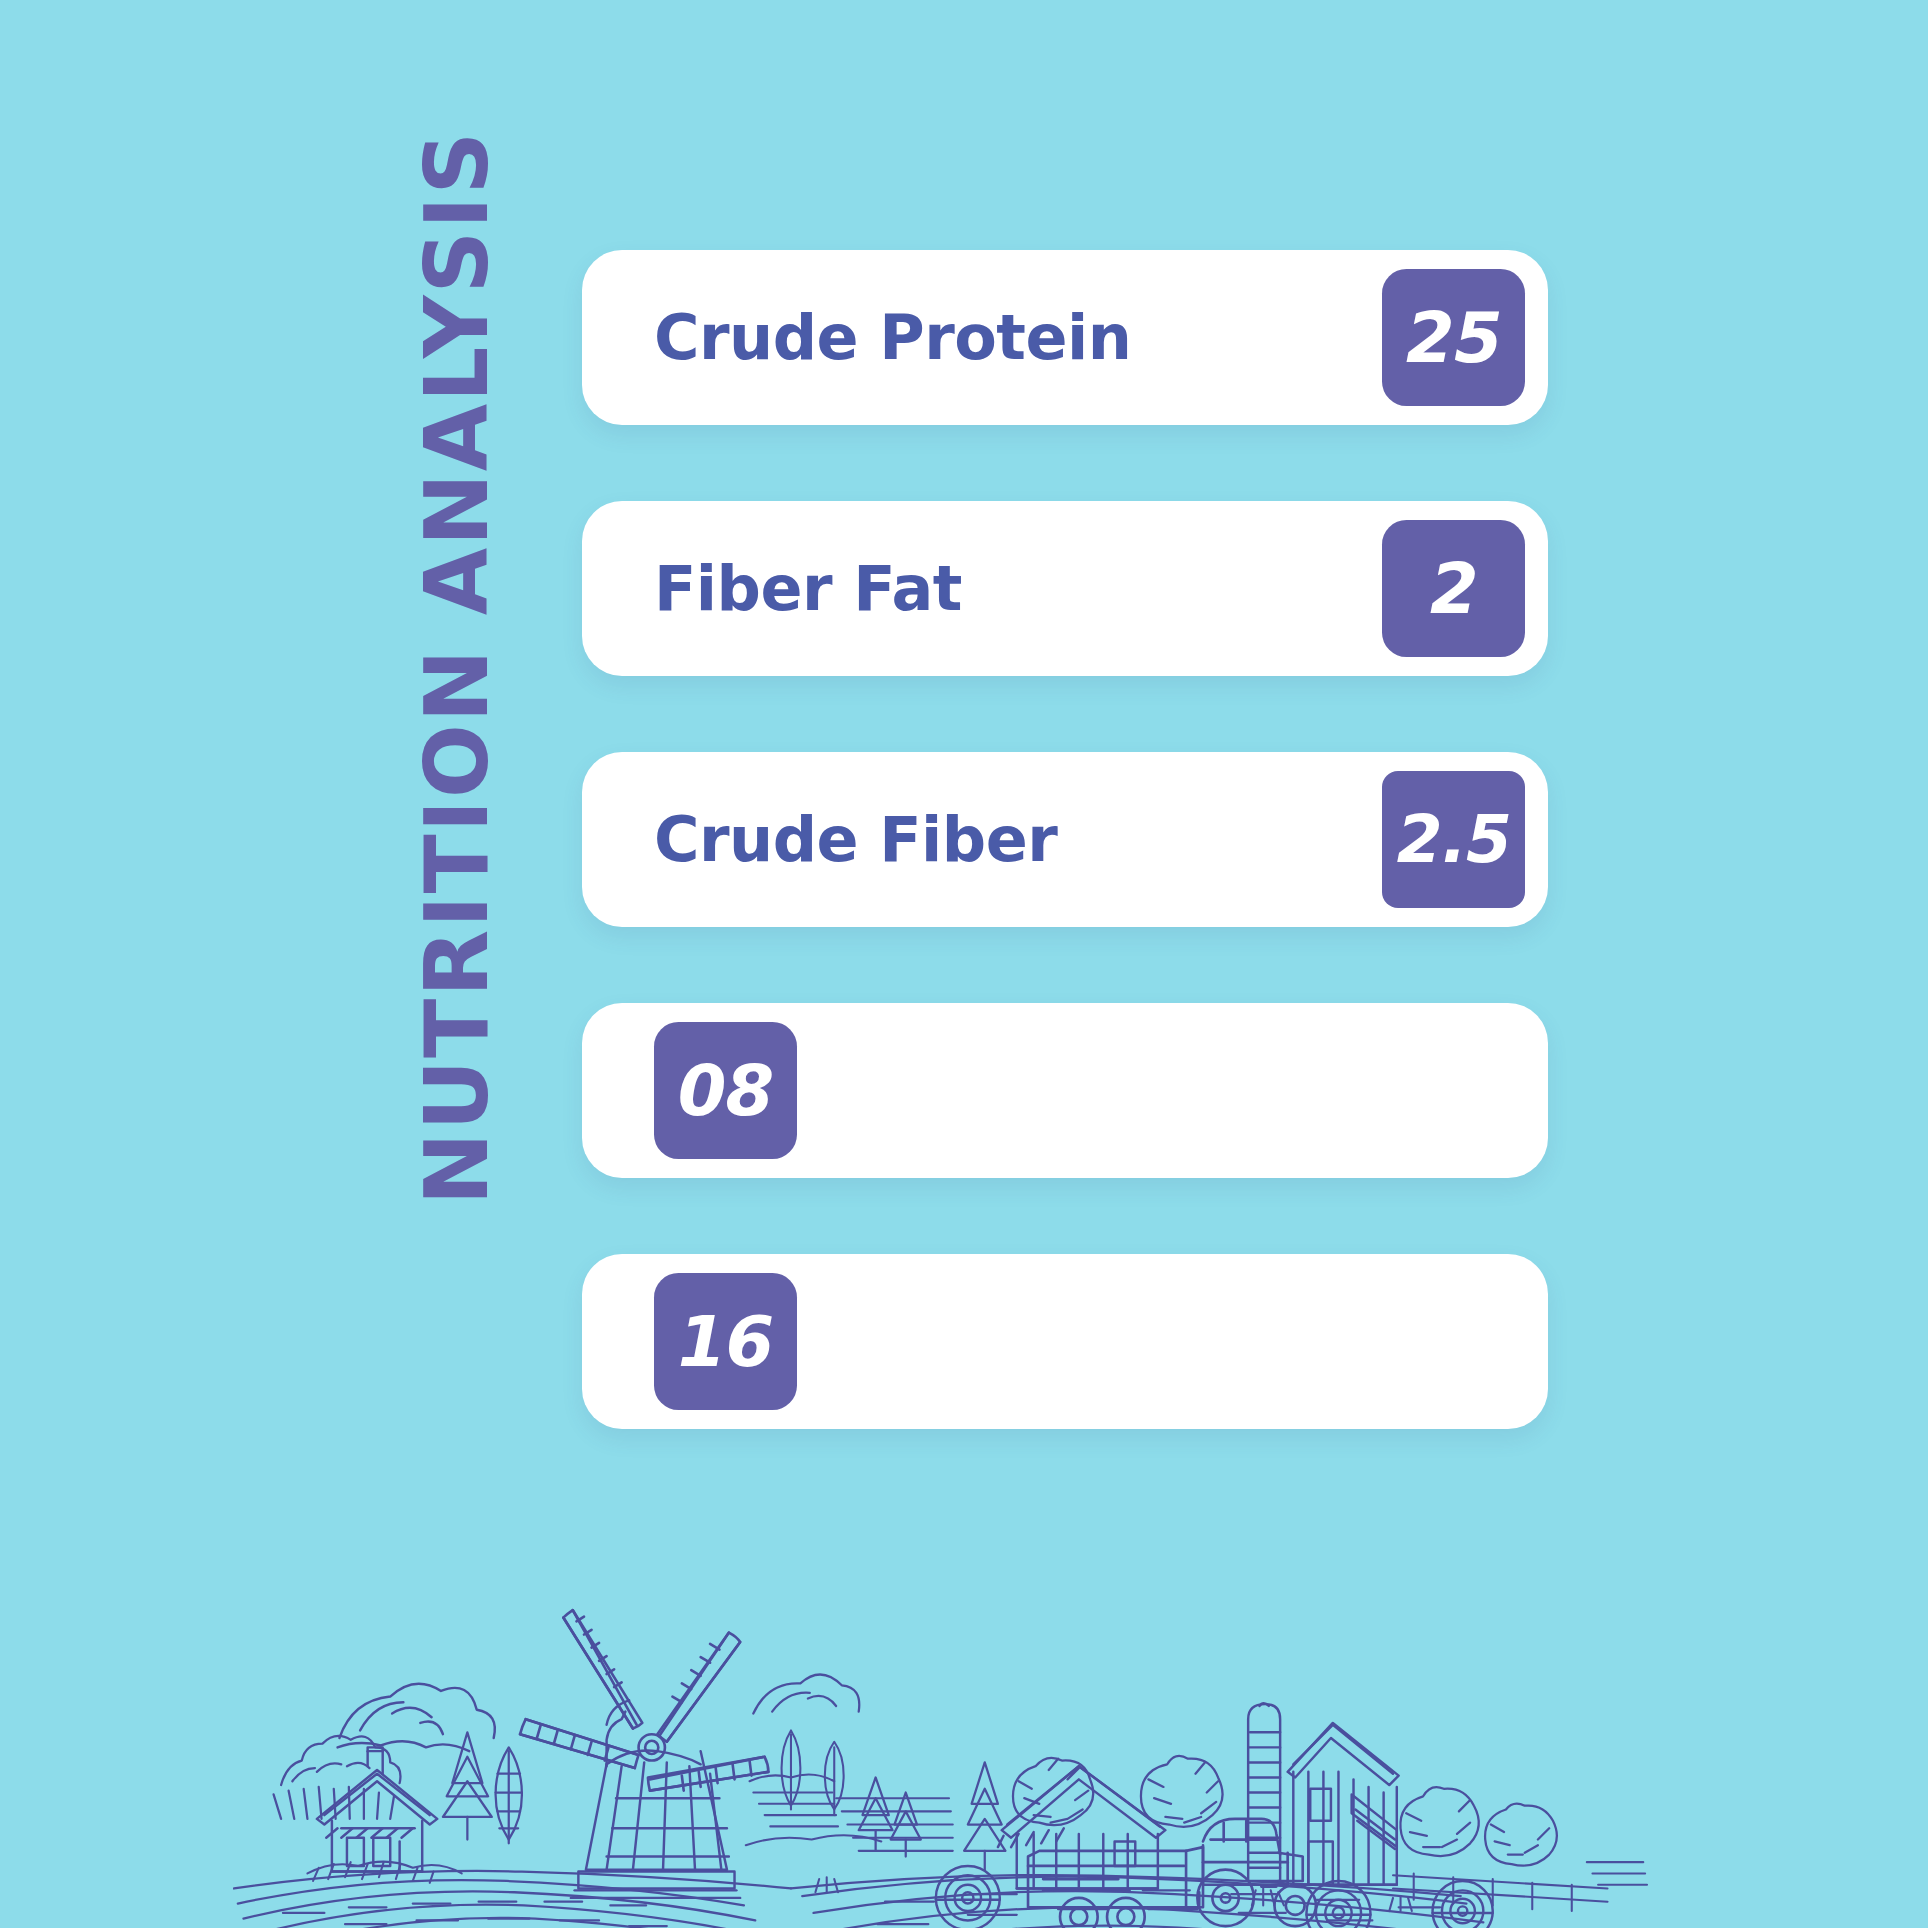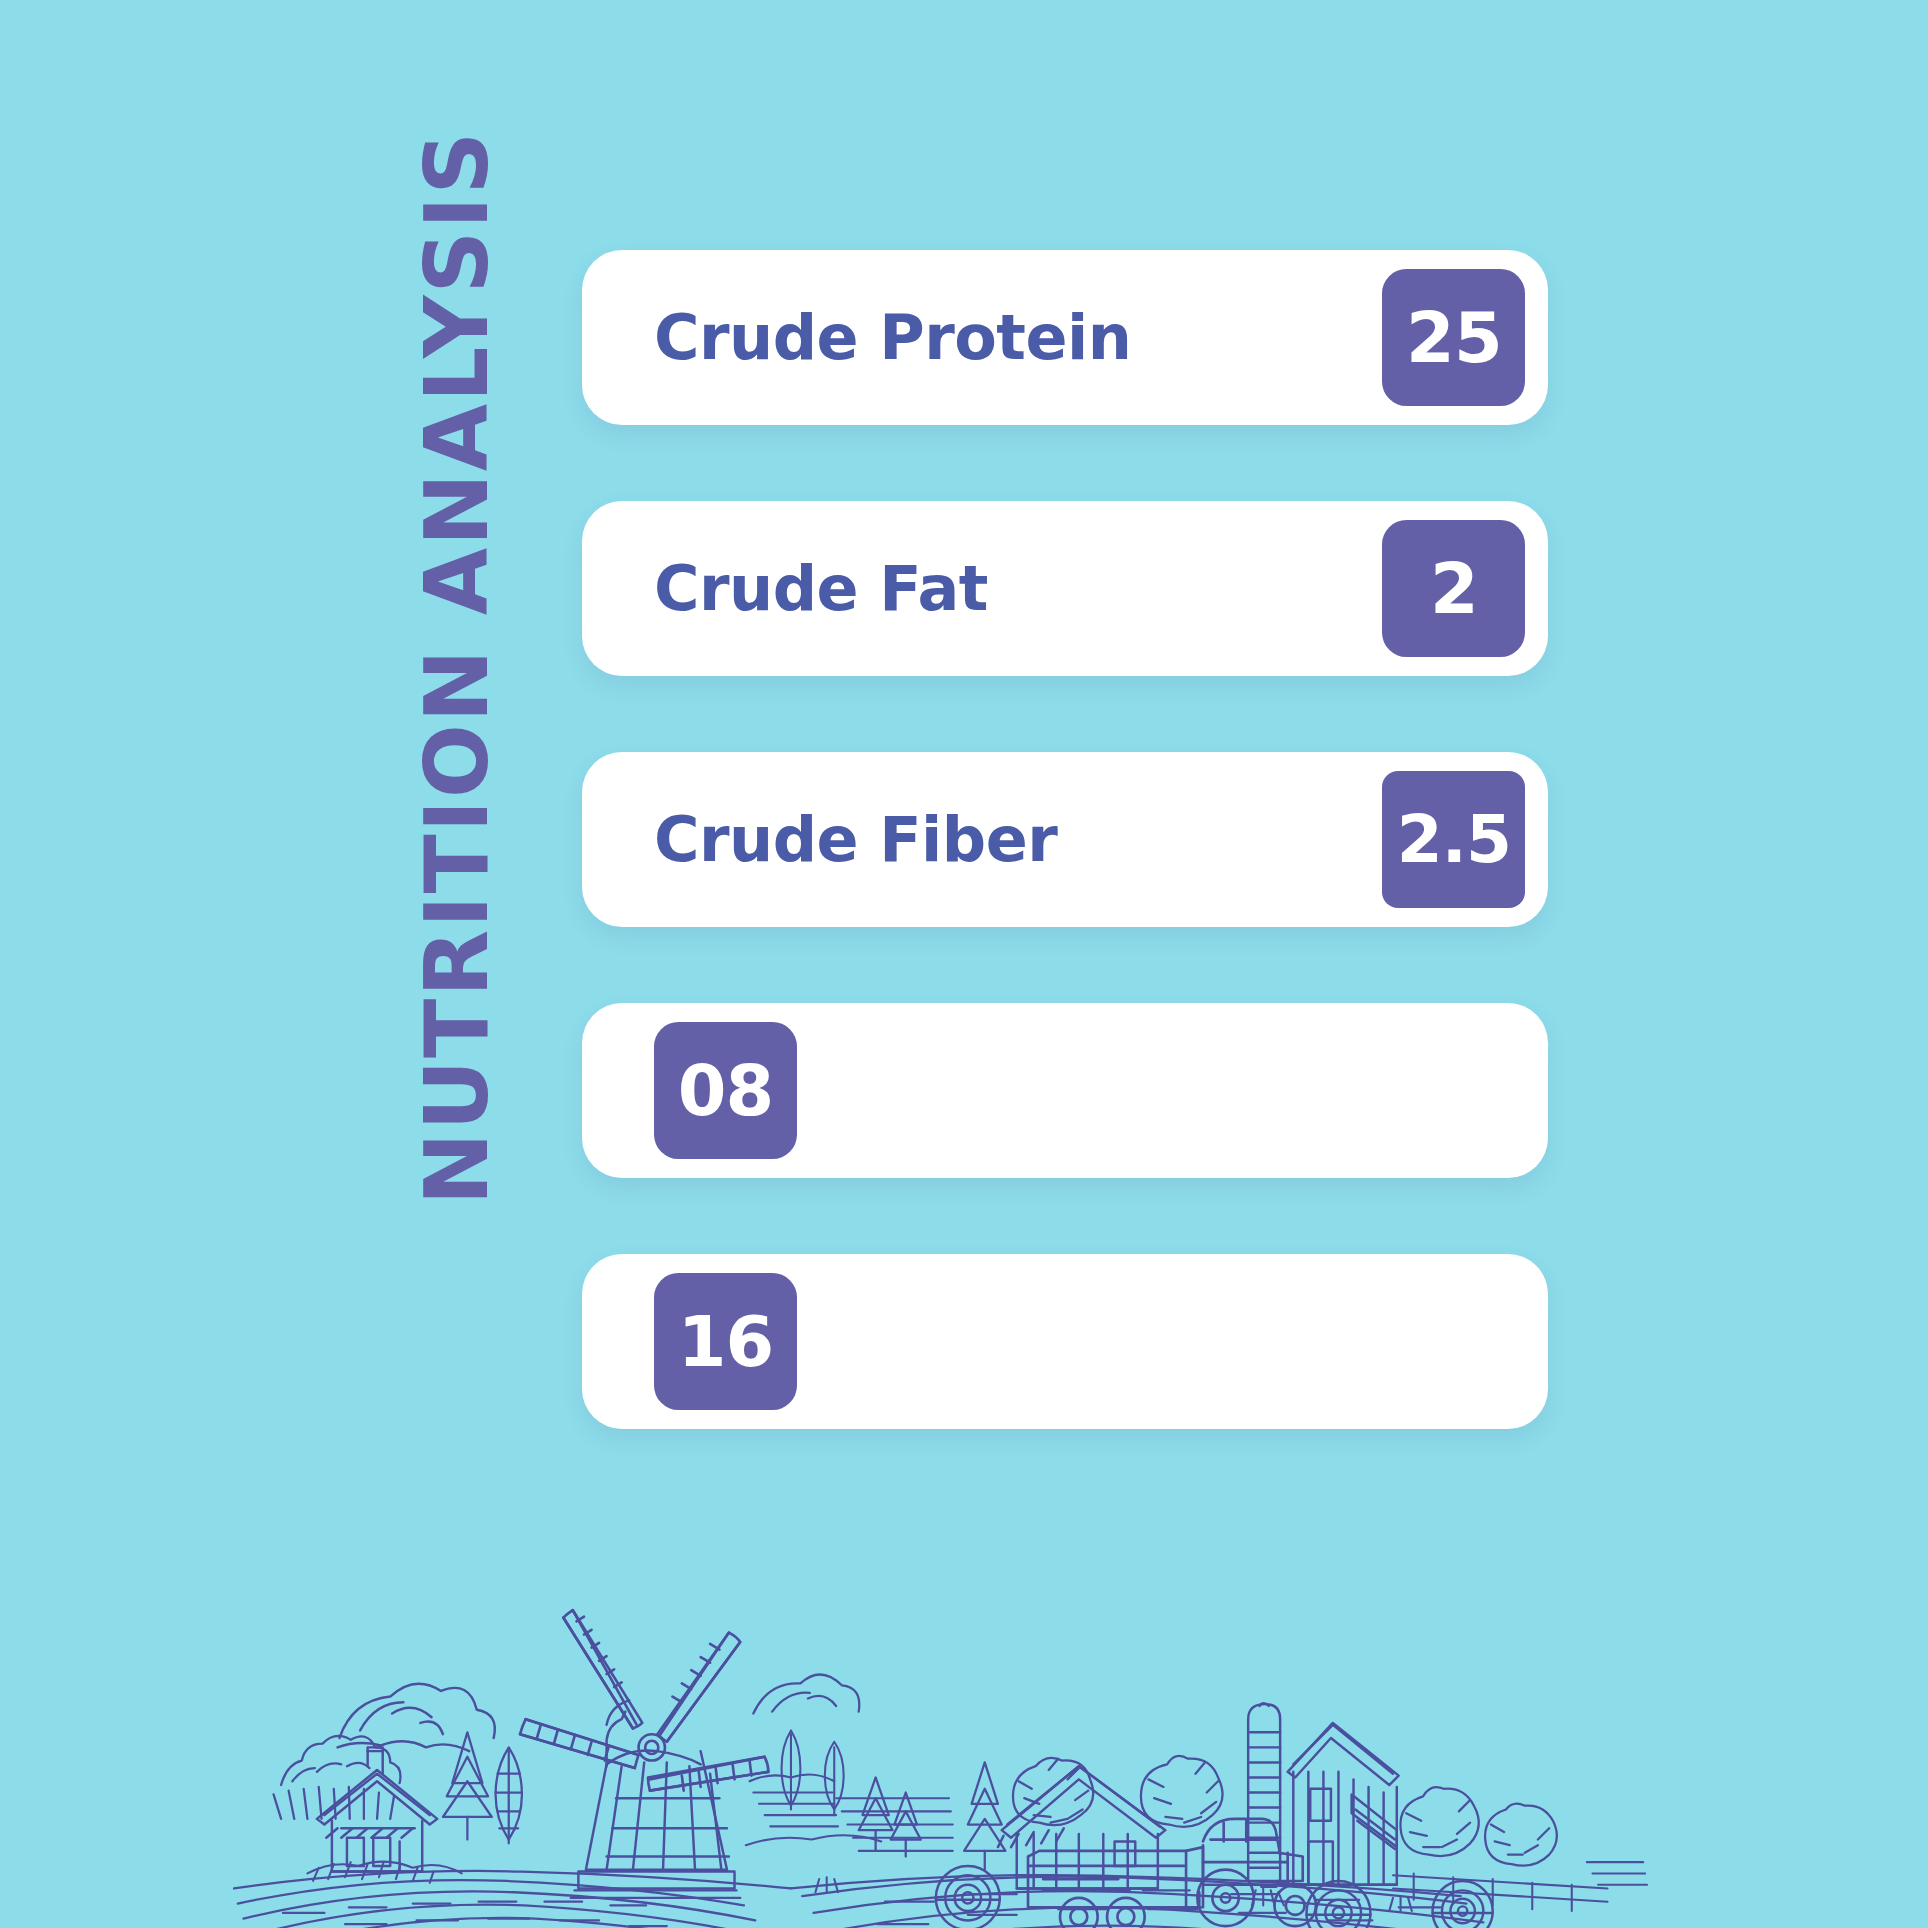--- a/index.html
+++ b/index.html
@@ -87,20 +87,21 @@
     border-radius: 24.5px;
     display: flex;
     align-items: center;
     justify-content: center;
     font-family: "DejaVu Sans", sans-serif;
     font-weight: 700;
     font-size: 70px;
     color: #ffffff;
     letter-spacing: -0.9px;
     line-height: 1;
+    font-style: italic;
   }
   .card-badge.narrow { font-size: 66px; border-radius: 16px; }
 
   
   #farm-illustration {
     position: absolute;
     left: 226px;
     top: 1563px;
     width: 1478px;
     height: 365px;
@@ -117,21 +118,21 @@
   </div>
 
   <div id="cards">
 
     <div class="card">
       <span class="card-label">Crude Protein</span>
       <span class="card-badge">25</span>
     </div>
 
     <div class="card">
-      <span class="card-label">Crude Fat</span>
+      <span class="card-label">Fiber Fat</span>
       <span class="card-badge">2</span>
     </div>
 
     <div class="card">
       <span class="card-label">Crude Fiber</span>
       <span class="card-badge narrow">2.5</span>
     </div>
 
     <div class="card">
       <span class="card-badge">08</span>

